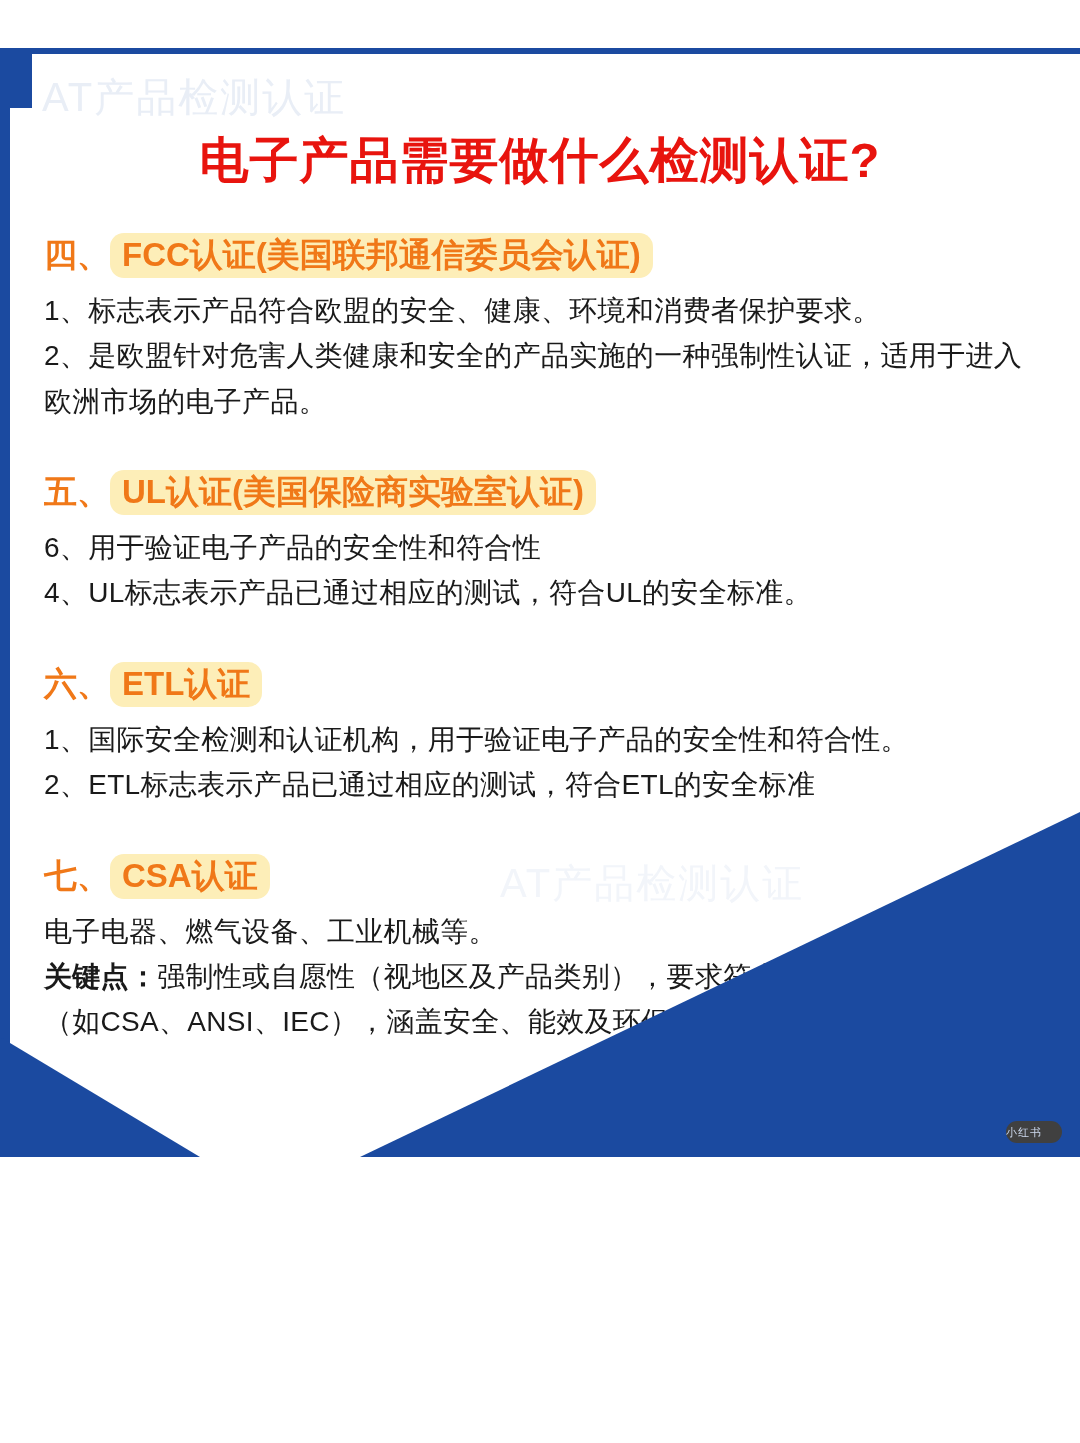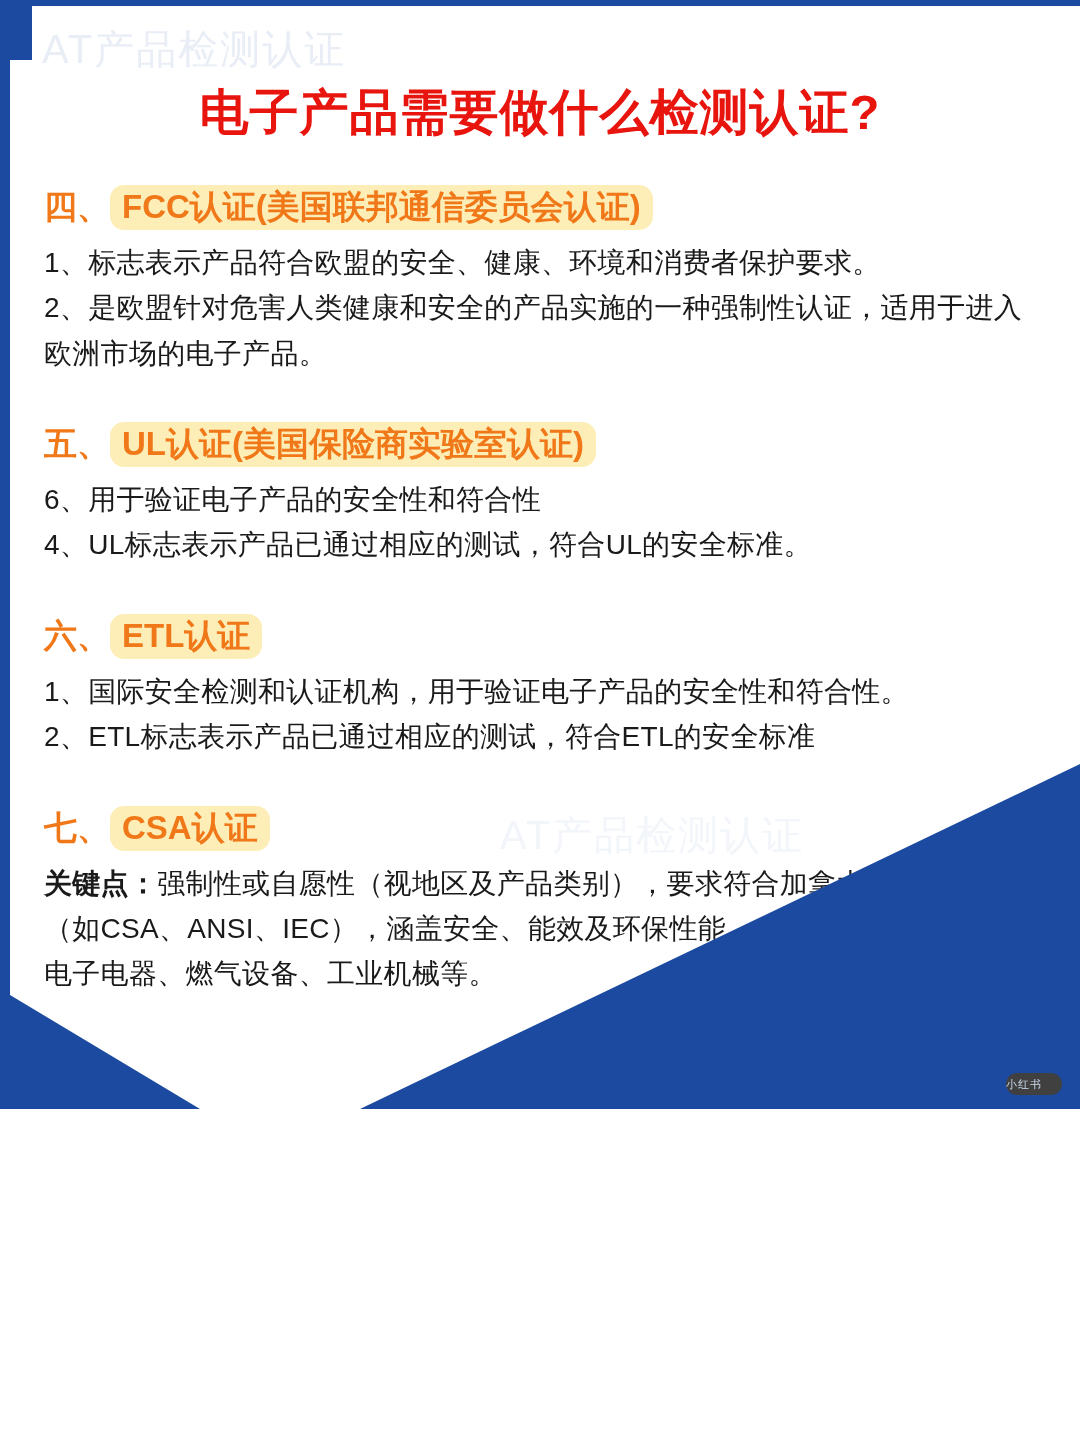--- a/index.html
+++ b/index.html
@@ -12,20 +12,21 @@
     background: #ffffff;
     font-family: "Liberation Sans", sans-serif;
     overflow: hidden;
   }
   .poster {
     position: relative;
     width: 1080px;
     height: 1109px;
     background: #ffffff;
     overflow: hidden;
+    margin-top: 48px;
   }
   
   .top-bar {
     position: absolute;
     left: 0;
     top: 0;
     width: 32px;
     height: 60px;
     background: #1b4aa0;
   }
@@ -195,22 +196,22 @@
       <div class="line">1、国际安全检测和认证机构，用于验证电子产品的安全性和符合性。</div>
       <div class="line">2、ETL标志表示产品已通过相应的测试，符合ETL的安全标准</div>
     </div>
 
     <div class="gap-md"></div>
 
     <div class="section">
       <div class="sec-head">
         <span class="num">七、</span><span class="hl">CSA认证</span>
       </div>
+      <div class="line">电子电器、燃气设备、工业机械等。</div>
       <div class="line"><b>关键点：</b><span>强制性或自愿性（视地区及产品类别），要求符合加拿大或国际标准（如CSA、ANSI、IEC），涵盖安全、能效及环保性能。</span></div>
-      <div class="line">电子电器、燃气设备、工业机械等。</div>
     </div>
 
   </div>
 
   <div class="wm wm-mid">AT产品检测认证</div>
 
   <div class="tri-right"></div>
   <div class="tri-left"></div>
 
   <div class="wm wm-br">AT产品检测认证</div>

